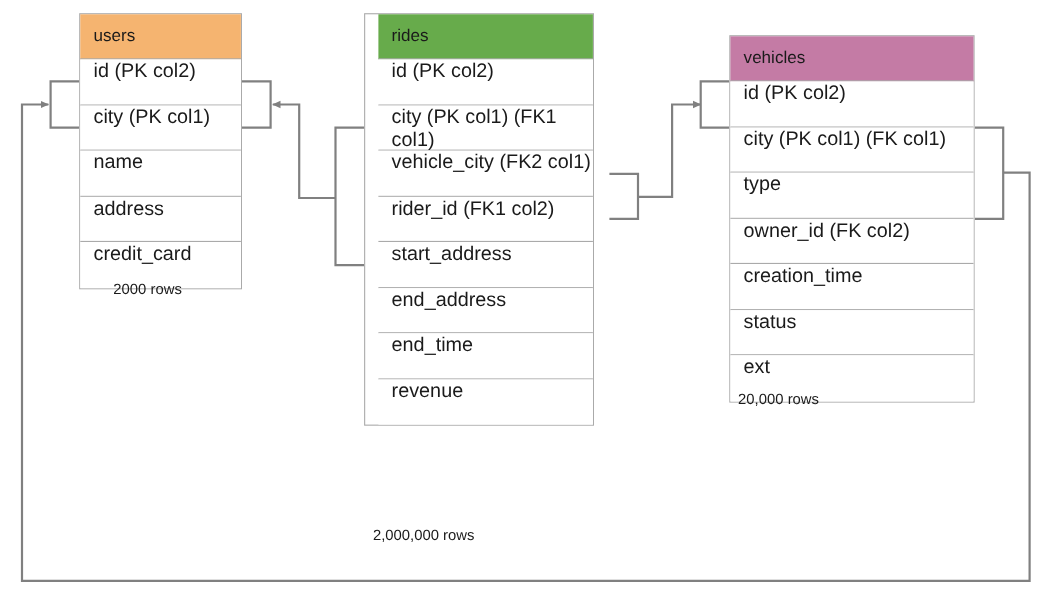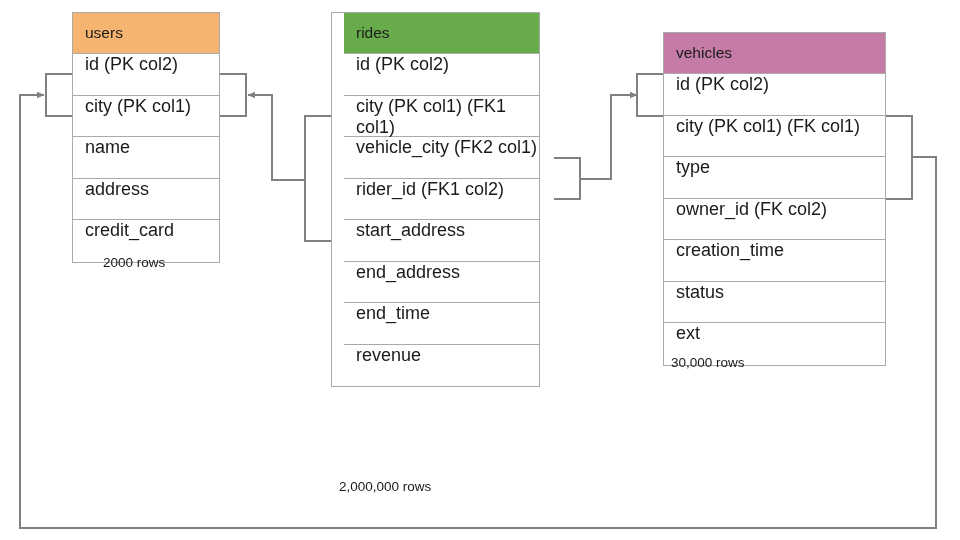--- a/index.html
+++ b/index.html
@@ -173,15 +173,15 @@
     <div class="tbl-row">
       <span>creation_time</span>
     </div>
     <div class="tbl-row">
       <span>status</span>
     </div>
     <div class="tbl-row last">
       <span>ext</span>
     </div>
   </div>
-  <div class="row-count" style="left:671px; top:355px;">30,000 rows</div>
+  <div class="row-count" style="left:671px; top:355px;">20,000 rows</div>
 
 </div>
 
 </body></html>

